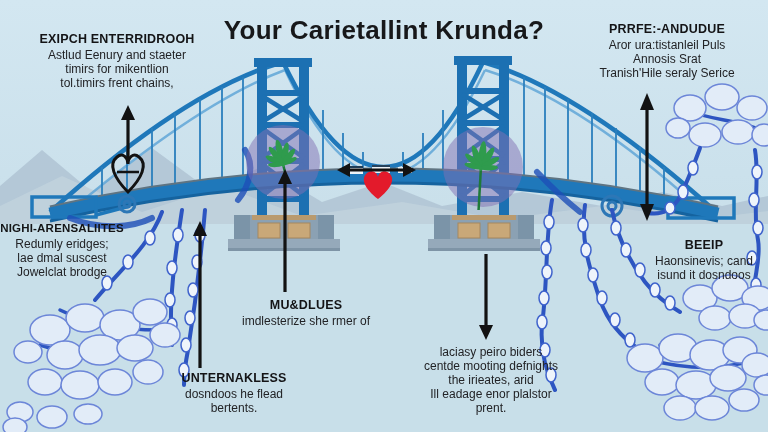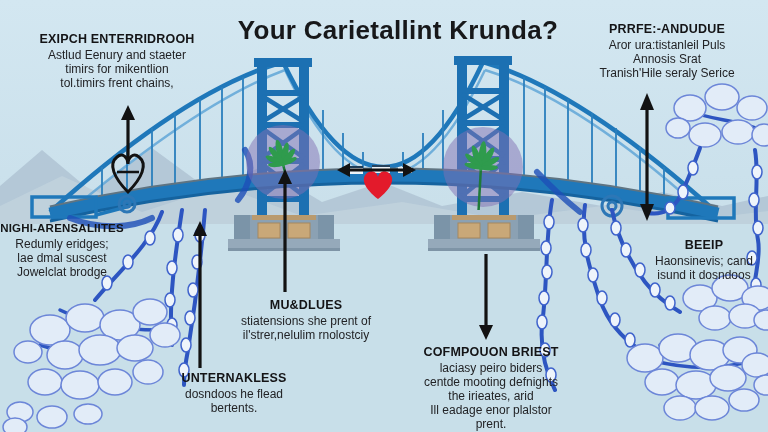--- a/index.html
+++ b/index.html
@@ -5,21 +5,21 @@
   html,body{margin:0;padding:0;background:#9fb4c2;}
   .stage{
     position:relative;width:768px;height:432px;overflow:hidden;
     background:linear-gradient(180deg,#d3e7f1 0%,#cbe1ec 40%,#c9dfe9 55%,#c8dee9 100%);
     font-family:"Liberation Sans","DejaVu Sans",sans-serif;color:#1d1d1f;
   }
   .art{position:absolute;left:0;top:0;z-index:1;}
   .txt{position:absolute;z-index:5;text-align:center;transform:translateX(-50%);line-height:14px;font-size:12px;color:#222326;}
   .txt .hd{font-weight:700;font-size:12.5px;letter-spacing:.2px;color:#141416;margin-bottom:2px;}
   .title{
-    position:absolute;z-index:5;left:398px;top:15px;transform:translateX(-50%);
+    position:absolute;z-index:5;left:384px;top:15px;transform:translateX(-50%);
     font-size:26px;font-weight:700;letter-spacing:.3px;color:#17181a;white-space:nowrap;
   }
   .w200{width:200px}.w210{width:210px}.w150{width:150px}.w160{width:160px}.w190{width:190px}.w205{width:205px}
 </style>
 </head>
 <body>
 
 <div class="stage">
 
 <svg class="art" width="768" height="432" viewBox="0 0 768 432">
@@ -372,32 +372,30 @@
 </div>
 
 <div class="txt w160" style="left:704px;top:238px;">
   <div class="hd">BEEIP</div>
   <div>Haonsinevis; cand</div>
   <div>isund it dosndoos</div>
 </div>
 
 <div class="txt w190" style="left:298px;top:298px;padding-left:16px;">
   <div class="hd">MU&amp;DLUES</div>
-  <div>stiatensions she prent of</div>
-  <div>il'strer,nelulim rnolostciy</div>
+  <div>imdlesterize she rmer of</div>
 </div>
 
 <div class="txt w190" style="left:234px;top:371px;">
   <div class="hd">UNTERNAKLESS</div>
   <div>dosndoos he flead</div>
   <div>bertents.</div>
 </div>
 
 <div class="txt w205" style="left:491px;top:345px;">
-  <div class="hd">COFMPOUON BRIEST</div>
   <div>laciasy peiro biders</div>
   <div>centde mooting defnights</div>
   <div>the irieates, arid</div>
   <div>Ill eadage enor plalstor</div>
   <div>prent.</div>
 </div>
 
 </div>
 
 </body></html>

